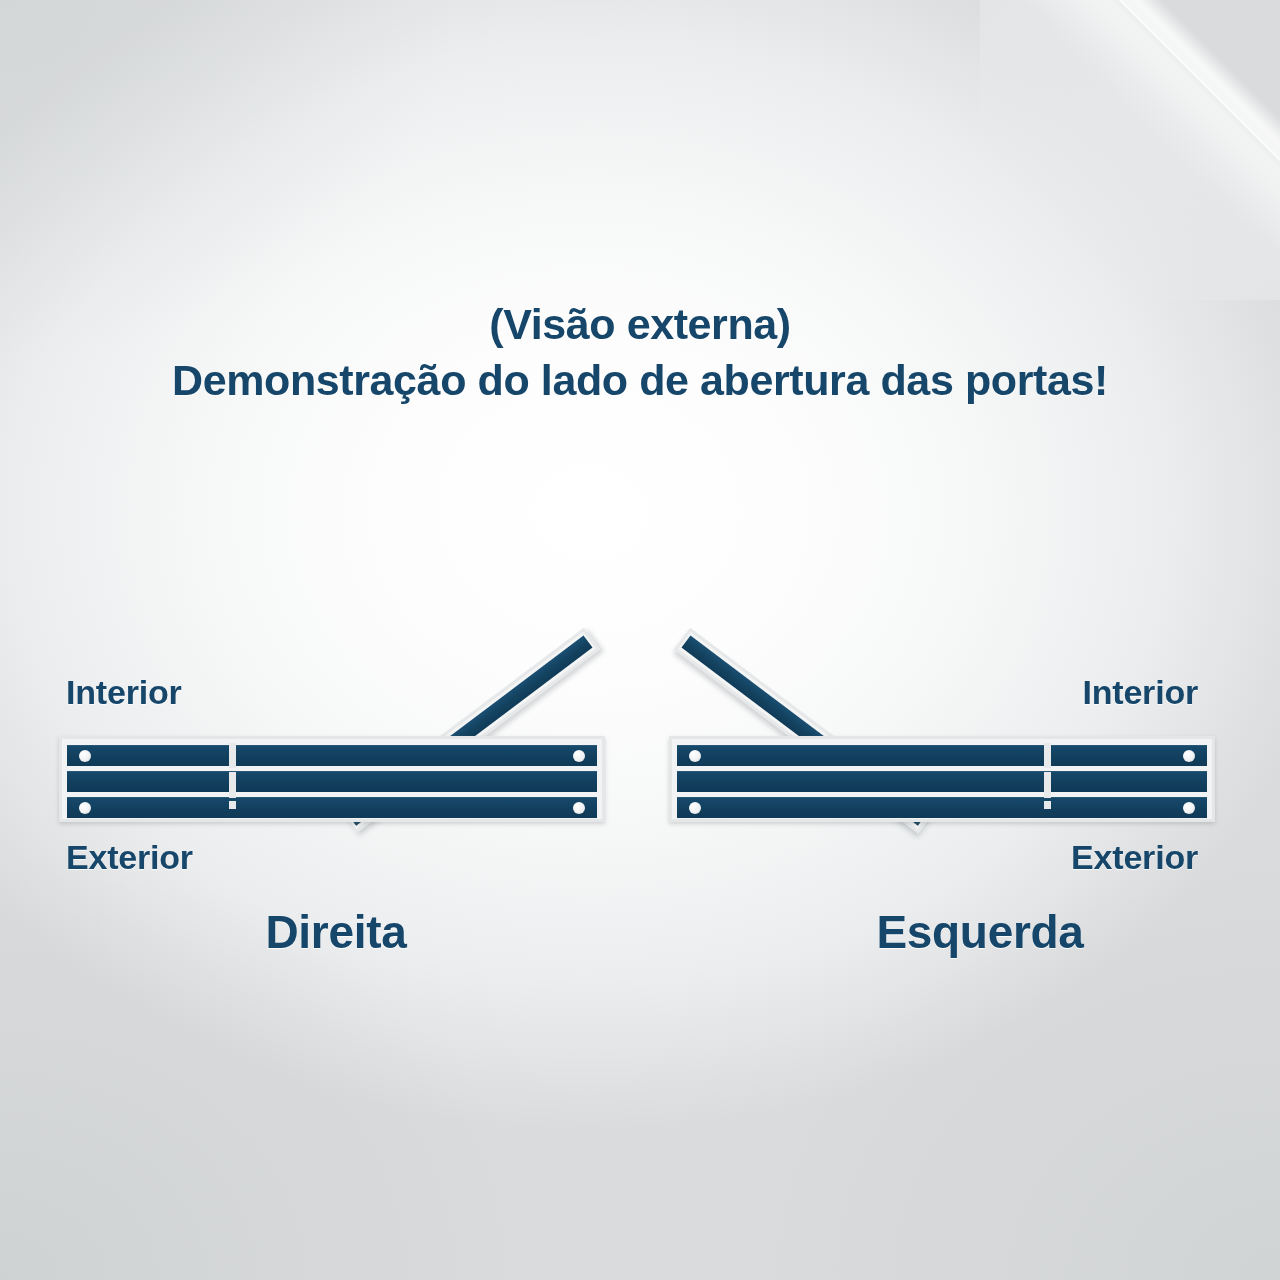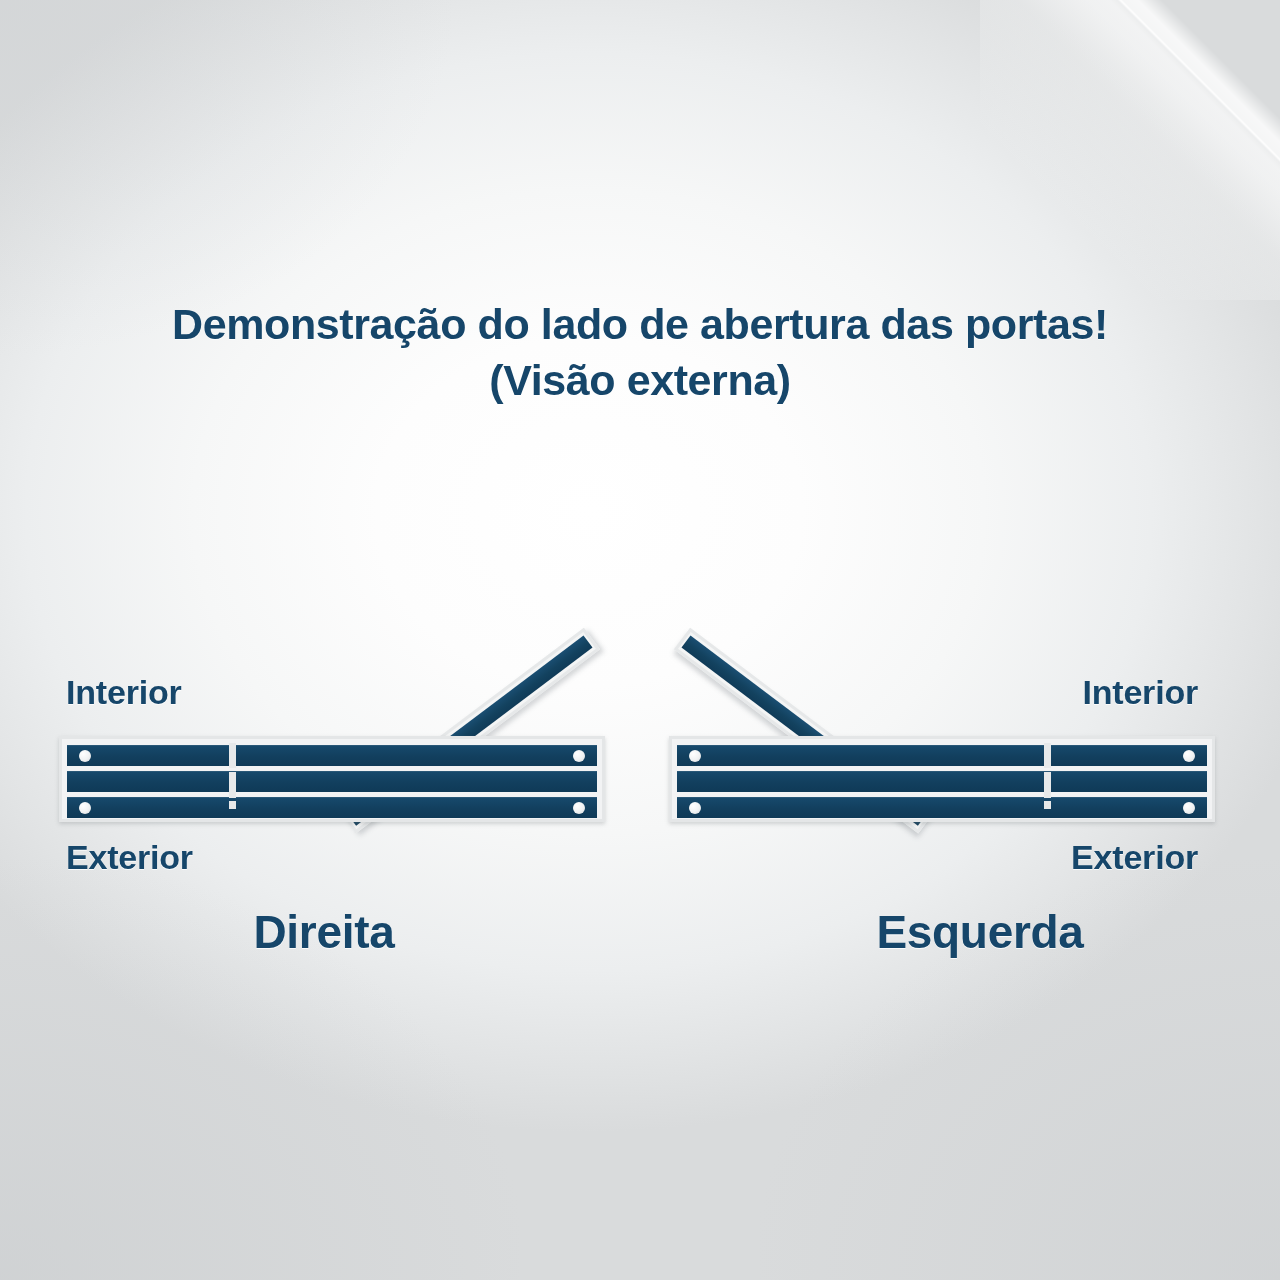--- a/index.html
+++ b/index.html
@@ -217,40 +217,40 @@
     top: 905px;
     width: 640px;
     text-align: center;
     color: #16466a;
     font-size: 46px;
     font-weight: bold;
     font-stretch: condensed;
     letter-spacing: -0.3px;
     text-shadow: 0 1px 0 rgba(255,255,255,.8);
   }
-  #diagram-right-hand .caption { left: 4px;   }
+  #diagram-right-hand .caption { left: 16px;   }
   #diagram-left-hand  .caption { left: 20px; }
 </style>
 </head>
 <body>
 
 <div id="stage">
 
   <div id="vignette-tl"></div>
   <div id="vignette-bl"></div>
   <div id="vignette-br"></div>
 
   <div id="fold-wrap">
     <div id="fold-shadow"></div>
     <div id="fold-sheen"></div>
   </div>
 
   <div id="title-block">
+    <span class="title-line">(Visão externa)</span>
     <span class="title-line">Demonstração do lado de abertura das portas!</span>
-    <span class="title-line">(Visão externa)</span>
   </div>
 
   <div class="diagram" id="diagram-right-hand">
 
     <div class="leaf">
       <div class="leaf-core"></div>
     </div>
 
     <div class="side-label label-interior">Interior</div>
 

